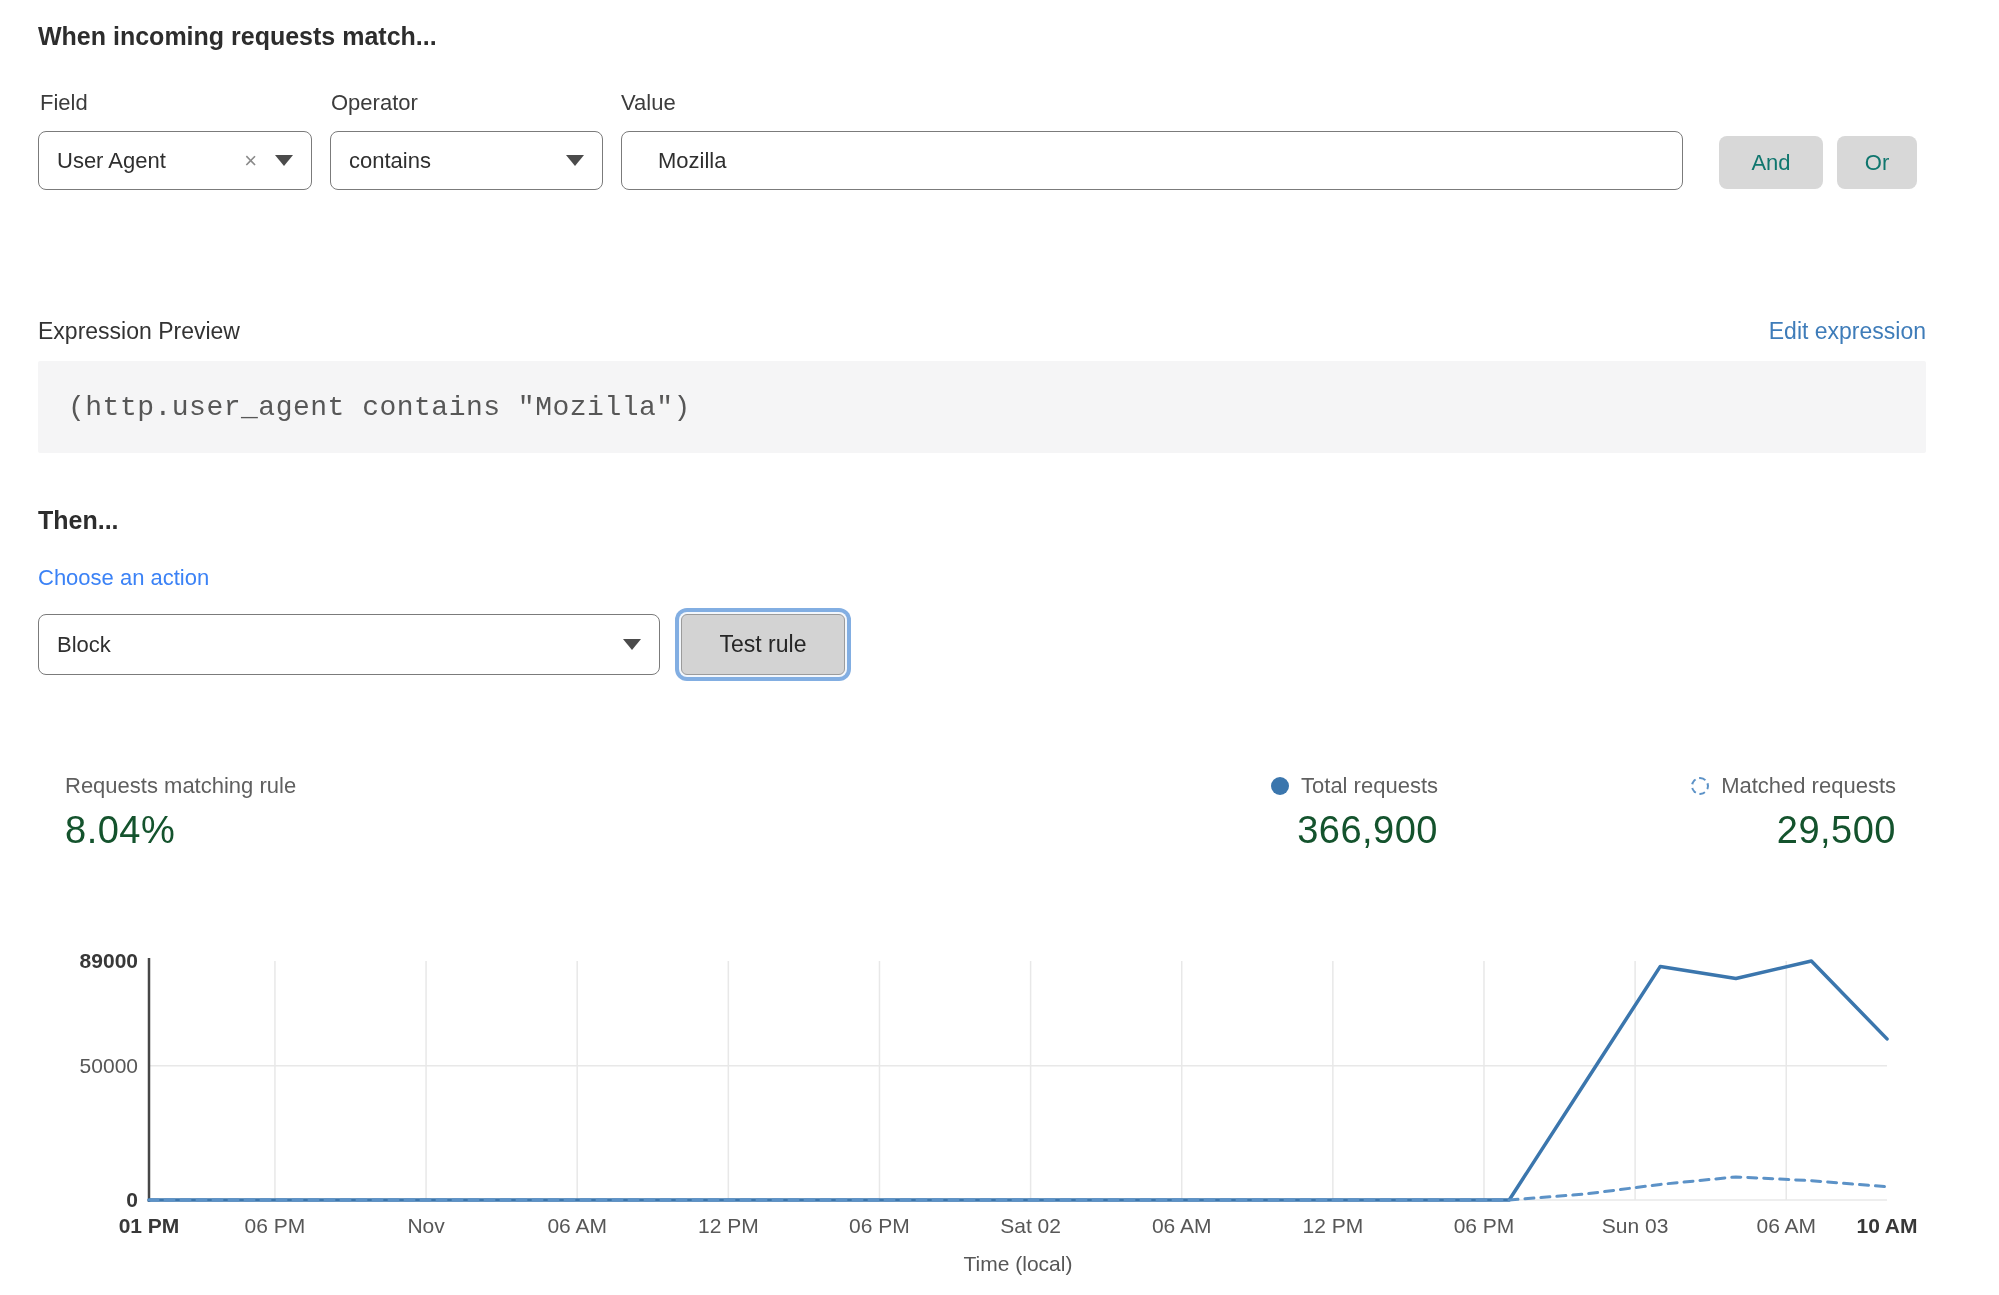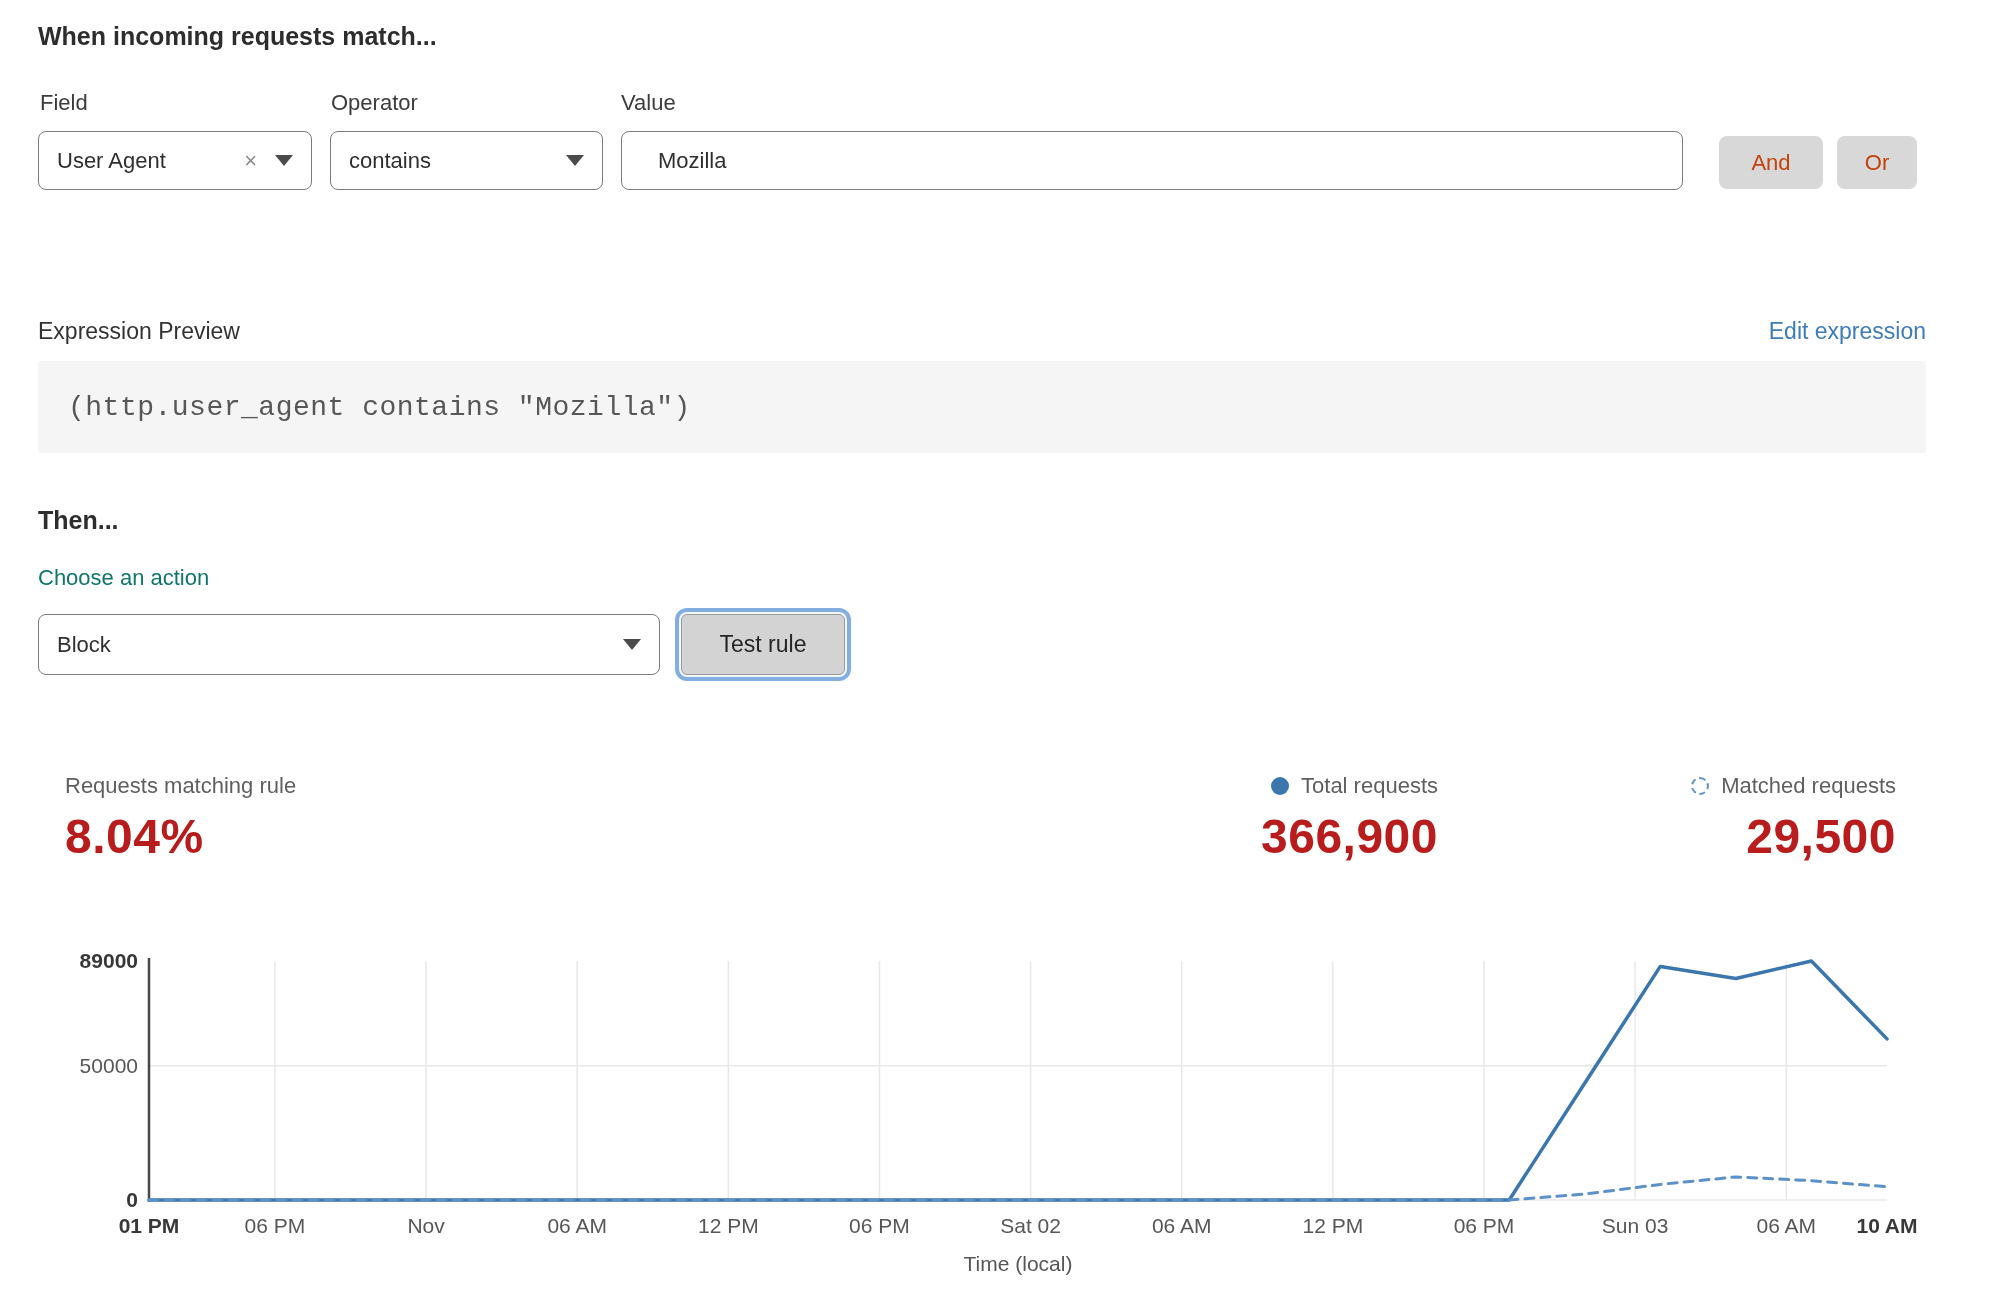--- a/index.html
+++ b/index.html
@@ -12,44 +12,44 @@
   .ctrl{position:absolute;top:131px;height:59px;box-sizing:border-box;
         border:1.5px solid #7b7b7b;border-radius:8px;background:#fff;
         display:flex;align-items:center;padding:8px 18px;font-size:22px;color:#2f2f2f;}
   .ctrl .grow{flex:1;}
   .clear-x{color:#8a8a8a;font-size:22px;margin-right:18px;cursor:pointer;}
   .tri{width:0;height:0;border-left:9px solid transparent;border-right:9px solid transparent;
        border-top:11px solid #4b4b4b;}
   input.ctrl{padding:0 36px;outline:none;font-family:"Liberation Sans",sans-serif;}
 
   .pill{position:absolute;top:136px;height:53px;border:none;border-radius:8px;
-        background:#d8d8d8;color:#c2410c;font-size:22px;font-family:"Liberation Sans",sans-serif;
+        background:#d8d8d8;color:#0f766e;font-size:22px;font-family:"Liberation Sans",sans-serif;
         display:flex;align-items:center;justify-content:center;cursor:pointer;}
 
   .expr-label{position:absolute;left:38px;top:318px;font-size:23px;color:#333;}
   .expr-edit{position:absolute;right:73px;top:318px;font-size:23px;color:#3e7cb9;cursor:pointer;text-decoration:none;}
   .code-block{position:absolute;left:38px;top:361px;width:1888px;height:92px;box-sizing:border-box;
               background:#f5f5f6;border-radius:2px;display:flex;align-items:center;}
   .code-block code{font-family:"Liberation Mono",monospace;font-size:28px;color:#575757;
                    padding-left:30px;letter-spacing:.5px;}
 
   .h2{position:absolute;left:38px;top:506px;font-size:25px;font-weight:700;color:#2d2d2d;}
-  .choose-label{position:absolute;left:38px;top:565px;font-size:22px;color:#0f766e;}
+  .choose-label{position:absolute;left:38px;top:565px;font-size:22px;color:#3b82f6;}
 
   .action-select{left:38px;top:614px;width:622px;height:61px;}
   .test-btn{position:absolute;left:681px;top:614px;width:164px;height:61px;box-sizing:border-box;
             background:#d3d3d3;border:1px solid #9b9b9b;border-radius:6px;
             font-size:23px;color:#262626;font-family:"Liberation Sans",sans-serif;
             display:flex;align-items:center;justify-content:center;cursor:pointer;
             box-shadow:0 0 0 2px rgba(255,255,255,.9),0 0 0 6px #82aee2;}
 
   .stat-left{position:absolute;left:65px;top:773px;}
   .stat-right{position:absolute;top:773px;display:flex;flex-direction:column;align-items:flex-end;}
   .stat-label{font-size:22px;color:#5f5f5f;}
-  .stat-value{font-size:48px;font-weight:700;color:#b91c1c;margin-top:10px;letter-spacing:.5px;}
+  .stat-value{font-size:38px;font-weight:400;color:#14532d;margin-top:10px;letter-spacing:.5px;}
   .legend-row{display:flex;align-items:center;gap:12px;}
   .dot{width:18px;height:18px;border-radius:50%;background:#3b76ad;}
   .dashed-circle{width:14px;height:14px;border-radius:50%;border:2.5px dashed #5c92c7;background:transparent;}
 
   .chart{position:absolute;left:0;top:930px;width:1999px;height:365px;}
   svg text{font-family:"Liberation Sans",sans-serif;}
 </style>
 </head>
 <body>
 

